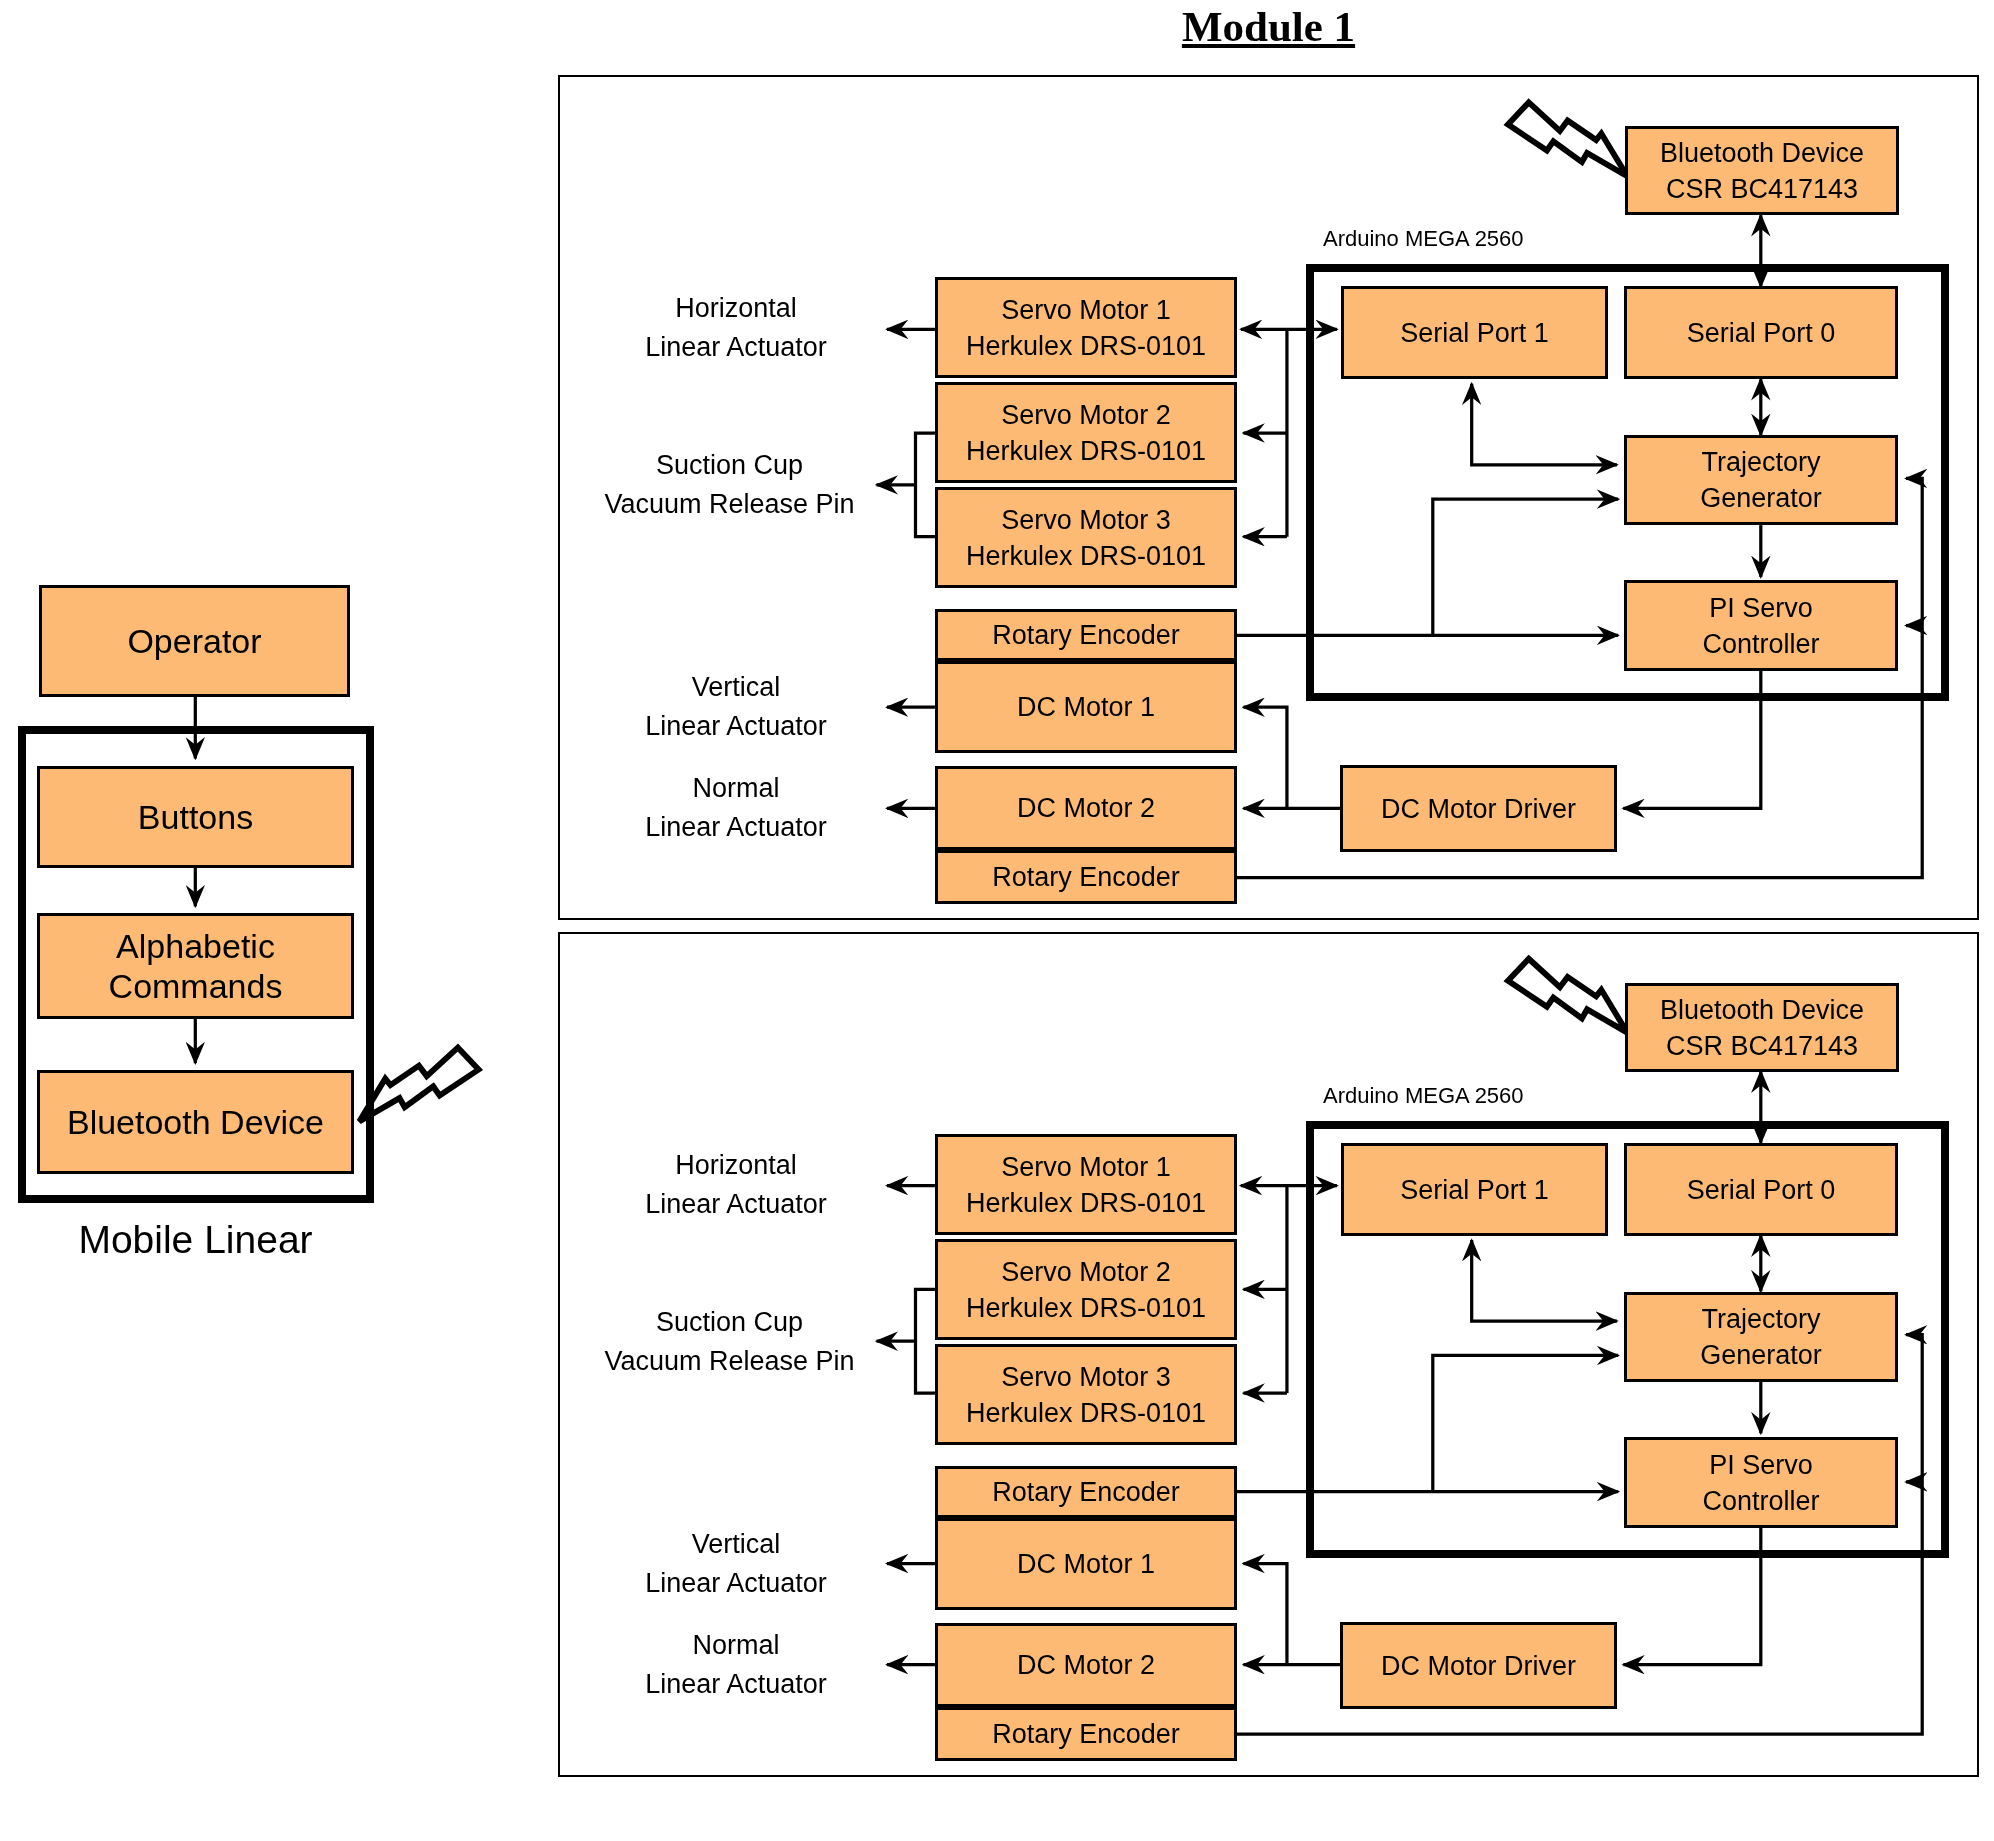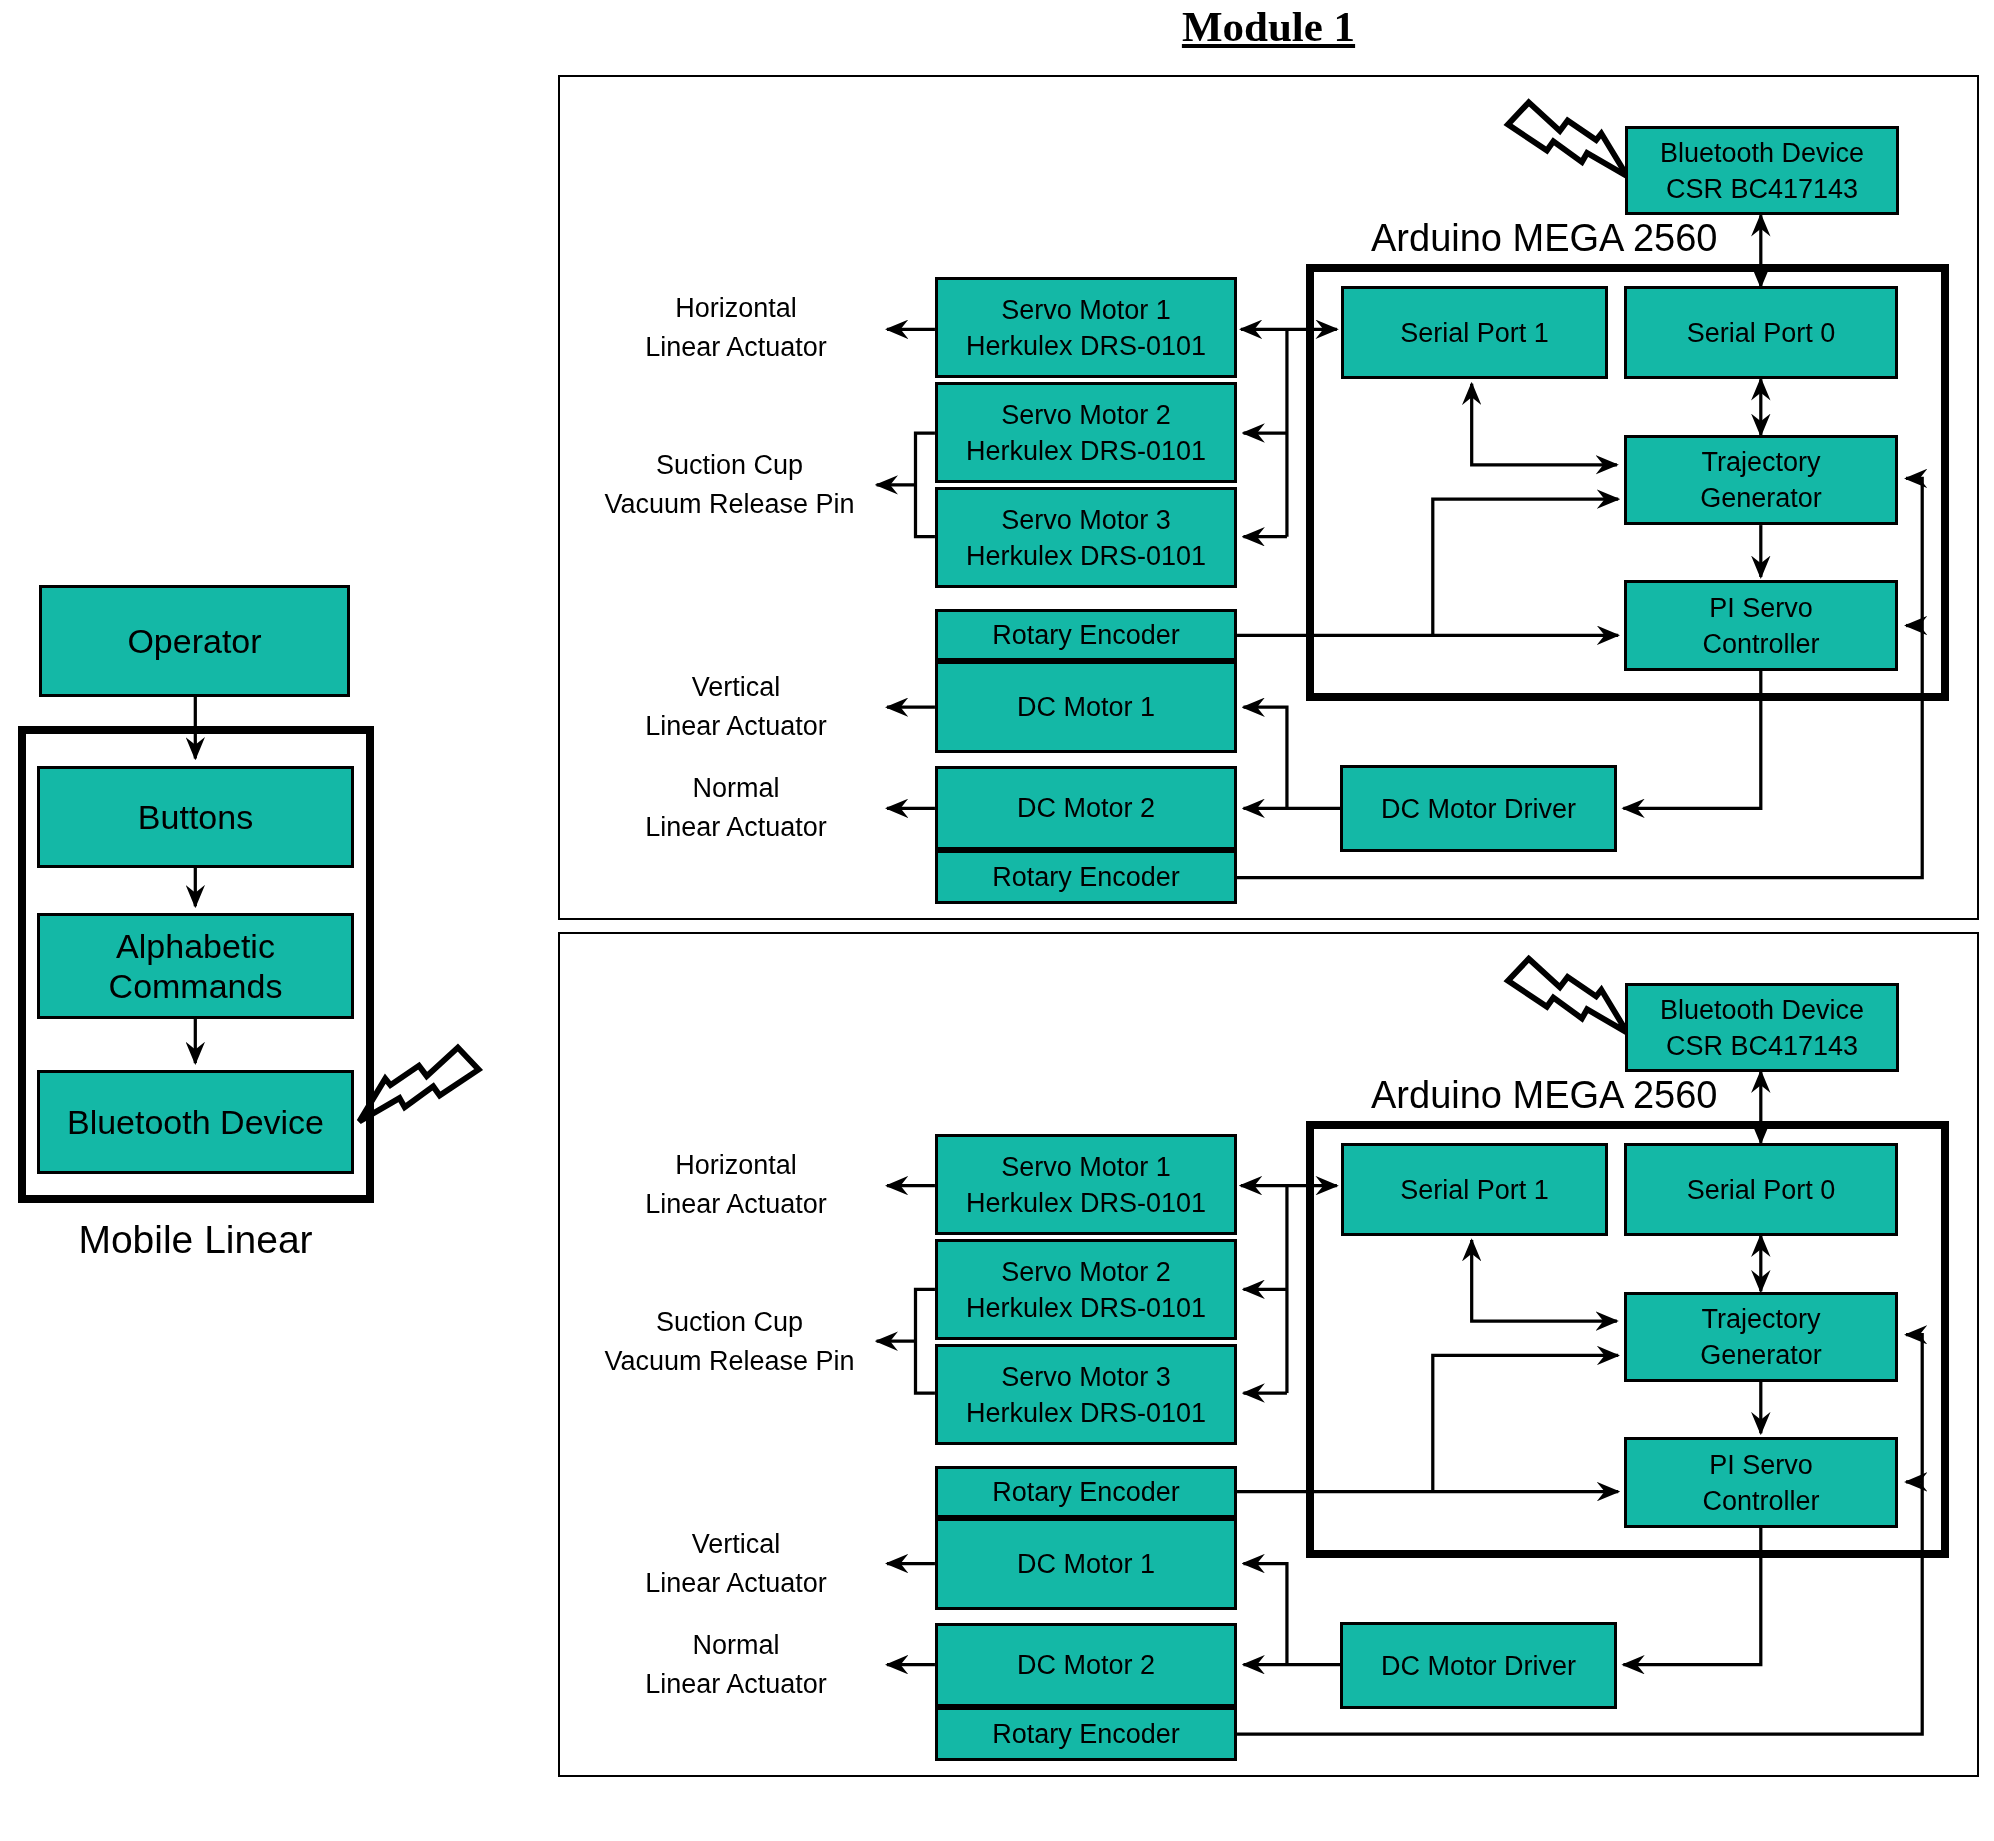--- a/index.html
+++ b/index.html
@@ -4,31 +4,31 @@
 <style>
   html,body{margin:0;padding:0;background:#ffffff;}
   .canvas{position:relative;width:1995px;height:1841px;background:#fff;
           font-family:"Liberation Sans",sans-serif;color:#000;overflow:hidden;}
   .wire-layer{position:absolute;left:0;top:0;z-index:0;}
   .wire{stroke:#000;stroke-width:5;fill:none;}
   .bolt{fill:#fff;stroke:#000;stroke-width:9;stroke-linejoin:miter;}
   .module{position:absolute;left:0;width:1995px;height:845px;z-index:1;}
   #module-1{top:75px;}
   #module-2{top:932px;}
-  .box{position:absolute;box-sizing:border-box;border:3.2px solid #000;background:#14b8a6;
+  .box{position:absolute;box-sizing:border-box;border:3.2px solid #000;background:#fdba74;
        display:flex;flex-direction:column;align-items:center;justify-content:center;
        text-align:center;font-size:27px;line-height:36px;}
   .frame{position:absolute;box-sizing:border-box;background:transparent;}
   .outer-frame{border:2.6px solid #000;}
   .thick-frame{border:8.4px solid #000;}
   .module-title{position:absolute;left:558px;width:1421px;text-align:center;
        font-family:"Liberation Serif","DejaVu Serif",serif;font-weight:bold;font-size:43px;text-decoration:underline;}
   #module-1 .module-title{top:-73px;}
   #module-2 .module-title{top:853px;}
-  .arduino-label{position:absolute;font-size:38px;line-height:31px;white-space:nowrap;margin-left:48px;}
+  .arduino-label{position:absolute;font-size:22px;line-height:31px;white-space:nowrap;}
   .side-label{position:absolute;text-align:center;font-size:27px;line-height:39px;}
   .side-label span{display:block;}
   .box span{display:block;}
   
   #left-column{position:absolute;left:0;top:0;width:551px;height:1419px;z-index:1;}
   .lc-box{font-size:34px;line-height:40px;}
   .mobile-caption{position:absolute;left:0px;top:1219px;width:391px;text-align:center;
        font-size:39px;line-height:41px;}
 </style>
 </head>

